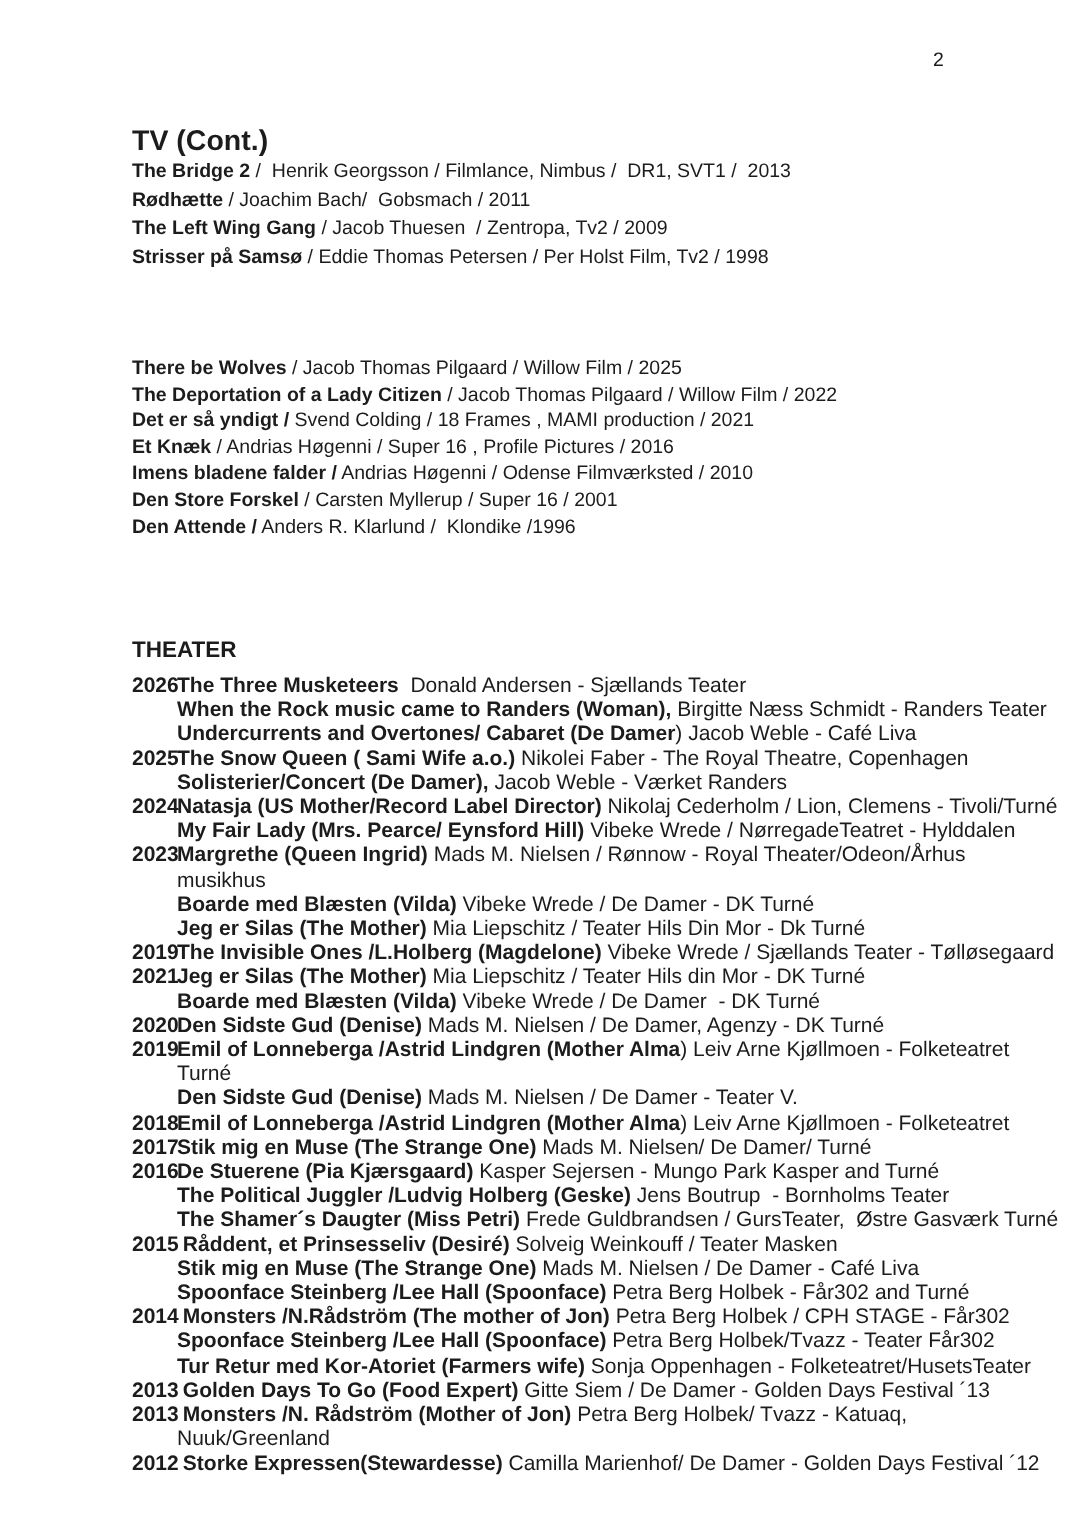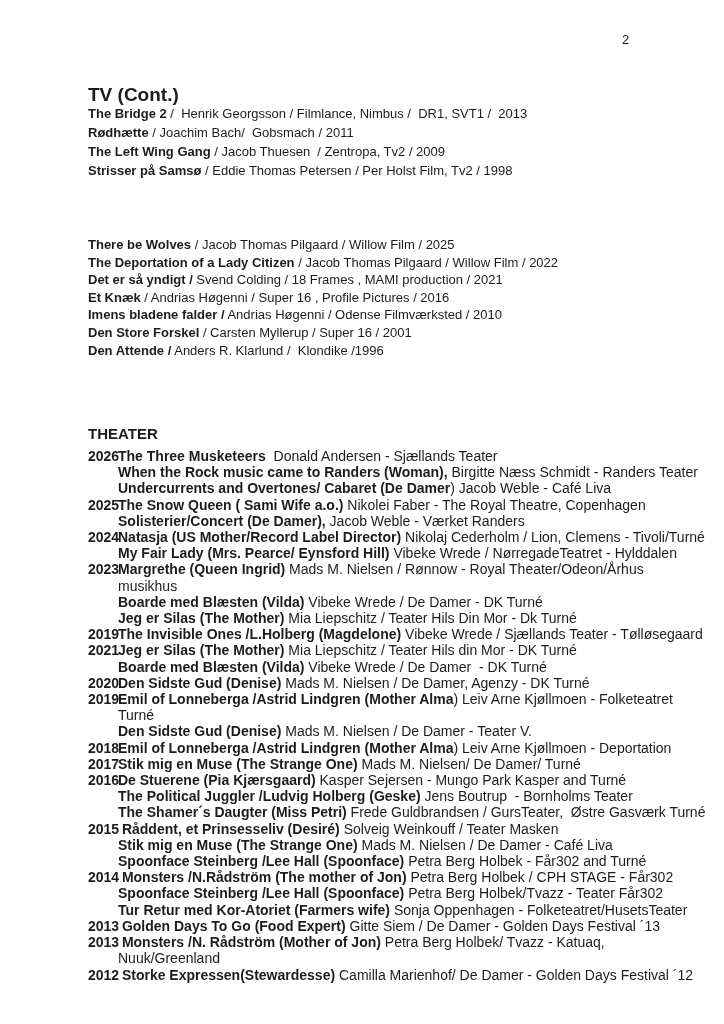--- a/index.html
+++ b/index.html
@@ -92,21 +92,21 @@
         <div class="t-row"><span class="t-year"></span><span class="b">My Fair Lady (Mrs. Pearce/ Eynsford Hill)</span><span> Vibeke Wrede / NørregadeTeatret - Hylddalen</span></div>
         <div class="t-row"><span class="t-year">2023</span><span class="b">Margrethe (Queen Ingrid)</span><span> Mads M. Nielsen / Rønnow - Royal Theater/Odeon/Århus musikhus</span></div>
         <div class="t-row"><span class="t-year"></span><span class="b">Boarde med Blæsten (Vilda)</span><span> Vibeke Wrede / De Damer - DK Turné</span></div>
         <div class="t-row"><span class="t-year"></span><span class="b">Jeg er Silas (The Mother)</span><span> Mia Liepschitz / Teater Hils Din Mor - Dk Turné</span></div>
         <div class="t-row"><span class="t-year">2019</span><span class="b">The Invisible Ones /L.Holberg (Magdelone)</span><span> Vibeke Wrede / Sjællands Teater - Tølløsegaard</span></div>
         <div class="t-row"><span class="t-year">2021</span><span class="b">Jeg er Silas (The Mother)</span><span> Mia Liepschitz / Teater Hils din Mor - DK Turné</span></div>
         <div class="t-row"><span class="t-year"></span><span class="b">Boarde med Blæsten (Vilda)</span><span> Vibeke Wrede / De Damer  - DK Turné</span></div>
         <div class="t-row"><span class="t-year">2020</span><span class="b">Den Sidste Gud (Denise)</span><span> Mads M. Nielsen / De Damer, Agenzy - DK Turné</span></div>
         <div class="t-row"><span class="t-year">2019</span><span class="b">Emil of Lonneberga /Astrid Lindgren (Mother Alma</span><span>) Leiv Arne Kjøllmoen - Folketeatret Turné</span></div>
         <div class="t-row"><span class="t-year"></span><span class="b">Den Sidste Gud (Denise)</span><span> Mads M. Nielsen / De Damer - Teater V.</span></div>
-        <div class="t-row"><span class="t-year">2018</span><span class="b">Emil of Lonneberga /Astrid Lindgren (Mother Alma</span><span>) Leiv Arne Kjøllmoen - Deportation</span></div>
+        <div class="t-row"><span class="t-year">2018</span><span class="b">Emil of Lonneberga /Astrid Lindgren (Mother Alma</span><span>) Leiv Arne Kjøllmoen - Folketeatret</span></div>
         <div class="t-row"><span class="t-year">2017</span><span class="b">Stik mig en Muse (The Strange One)</span><span> Mads M. Nielsen/ De Damer/ Turné</span></div>
         <div class="t-row"><span class="t-year">2016</span><span class="b">De Stuerene (Pia Kjærsgaard)</span><span> Kasper Sejersen - Mungo Park Kasper and Turné</span></div>
         <div class="t-row"><span class="t-year"></span><span class="b">The Political Juggler /Ludvig Holberg (Geske)</span><span> Jens Boutrup  - Bornholms Teater</span></div>
         <div class="t-row"><span class="t-year"></span><span class="b">The Shamer´s Daugter (Miss Petri)</span><span> Frede Guldbrandsen / GursTeater,  Østre Gasværk Turné</span></div>
         <div class="t-row"><span class="t-year">2015</span><span class="b"> Råddent, et Prinsesseliv (Desiré)</span><span> Solveig Weinkouff / Teater Masken</span></div>
         <div class="t-row"><span class="t-year"></span><span class="b">Stik mig en Muse (The Strange One)</span><span> Mads M. Nielsen / De Damer - Café Liva</span></div>
         <div class="t-row"><span class="t-year"></span><span class="b">Spoonface Steinberg /Lee Hall (Spoonface)</span><span> Petra Berg Holbek - Får302 and Turné</span></div>
         <div class="t-row"><span class="t-year">2014</span><span class="b"> Monsters /N.Rådström (The mother of Jon)</span><span> Petra Berg Holbek / CPH STAGE - Får302</span></div>
         <div class="t-row"><span class="t-year"></span><span class="b">Spoonface Steinberg /Lee Hall (Spoonface)</span><span> Petra Berg Holbek/Tvazz - Teater Får302</span></div>
         <div class="t-row"><span class="t-year"></span><span class="b">Tur Retur med Kor-Atoriet (Farmers wife)</span><span> Sonja Oppenhagen - Folketeatret/HusetsTeater</span></div>

